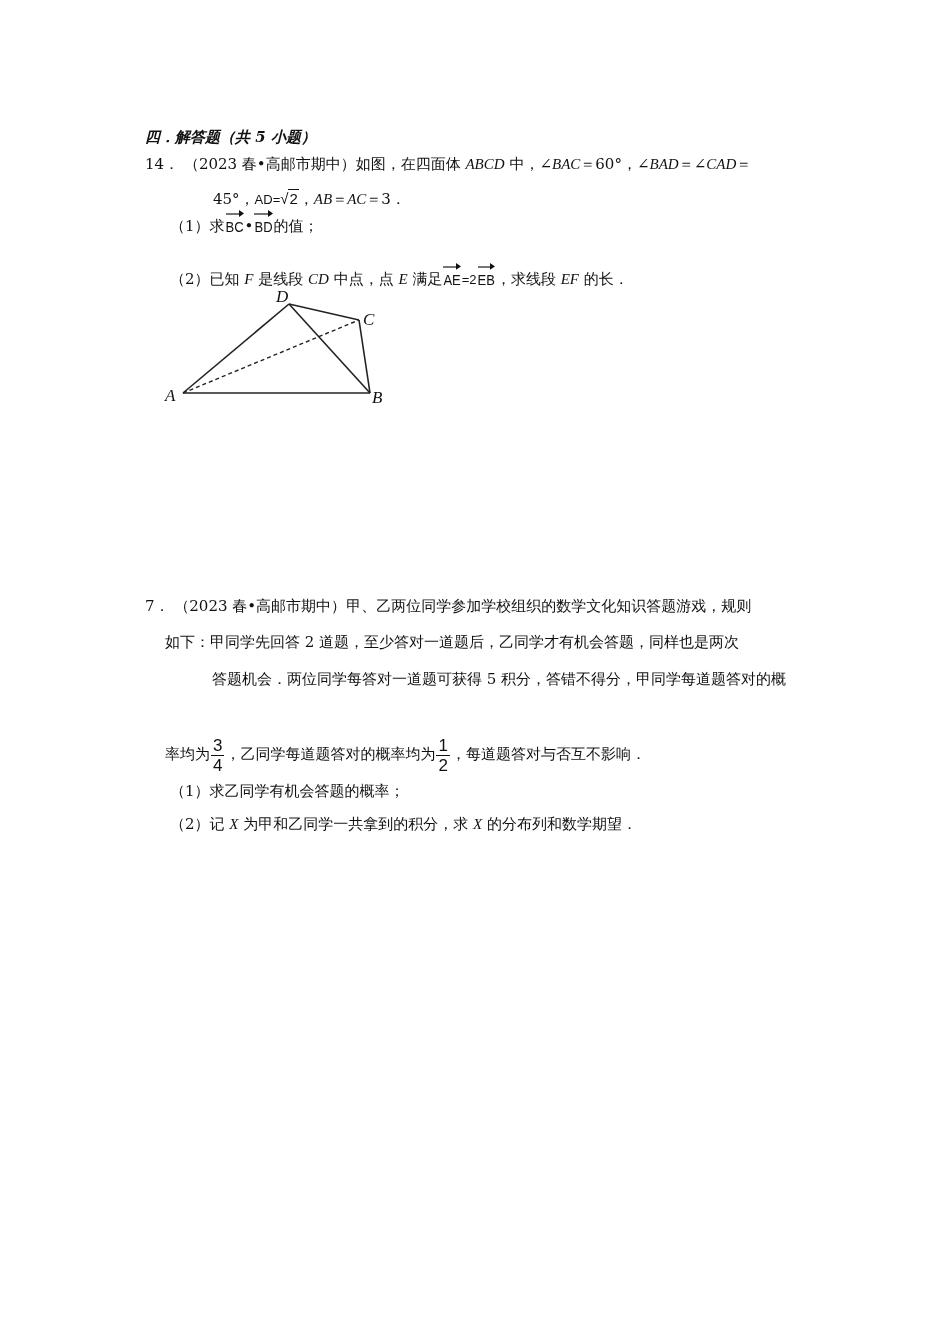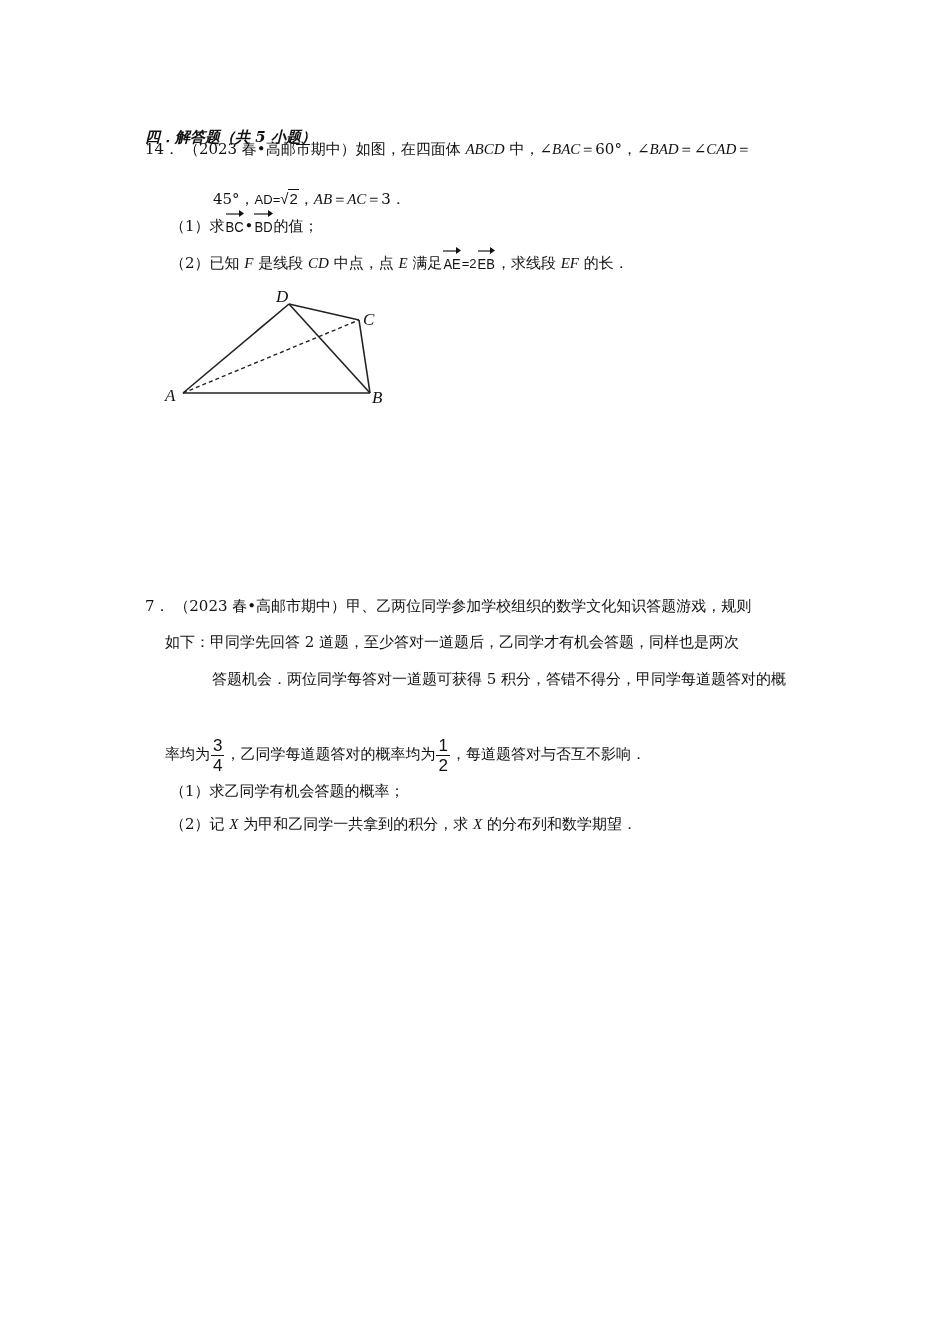--- a/index.html
+++ b/index.html
@@ -21,34 +21,34 @@
   .frac .den { display: block; }
   .plain { font-family: "Liberation Sans", sans-serif; font-size: 13px; }
   svg { position: absolute; }
   .lbl { font-family: "Liberation Serif", serif; font-style: italic; font-size: 17px; fill: #111; }
 </style>
 </head>
 <body>
 
 <div class="line bold" style="left:145px; top:128px;font-style:italic;">四．解答题（共 5 小题）</div>
 
-<div class="line" style="left:145px; top:140px;">
+<div class="line" style="left:145px; top:155px;">
   <span>14．</span>
   <span>（2023 春•高邮市期中）</span><span>如图，在四面体 </span><i>ABCD</i><span> 中，∠</span><i>BAC</i><span>＝60°，∠</span><i>BAD</i><span>＝∠</span><i>CAD</i><span>＝</span>
 </div>
 
 <div class="line" style="left:165px; top:190px;margin-left:48px;">
   <span>45°，</span><span class="plain">AD=</span><span class="sqrt"><span>√</span><span class="rad">2</span></span><span>，</span><i>AB</i><span>＝</span><i>AC</i><span>＝3．</span>
 </div>
 
 <div class="line" style="left:170px; top:215px;">
   <span>（1）</span><span>求</span><span class="vec">BC</span><span>•</span><span class="vec">BD</span><span>的值；</span>
 </div>
 
-<div class="line" style="left:170px; top:252px;">
+<div class="line" style="left:170px; top:268px;">
   <span>（2）</span><span>已知 </span><i>F</i><span> 是线段 </span><i>CD</i><span> 中点，点 </span><i>E</i><span> 满足</span><span class="vec">AE</span><span class="plain">=2</span><span class="vec">EB</span><span>，求线段 </span><i>EF</i><span> 的长．</span>
 </div>
 
 <svg style="left:155px; top:280px;" width="250" height="130" viewBox="155 280 250 130">
   <line x1="183" y1="393" x2="370" y2="393" stroke="#222" stroke-width="1.6"></line>
   <line x1="183" y1="393" x2="289" y2="304" stroke="#222" stroke-width="1.6"></line>
   <line x1="289" y1="304" x2="359" y2="320" stroke="#222" stroke-width="1.6"></line>
   <line x1="289" y1="304" x2="370" y2="393" stroke="#222" stroke-width="1.6"></line>
   <line x1="359" y1="320" x2="370" y2="393" stroke="#222" stroke-width="1.6"></line>
   <line x1="183" y1="393" x2="359" y2="320" stroke="#222" stroke-width="1.4" stroke-dasharray="4,3"></line>

